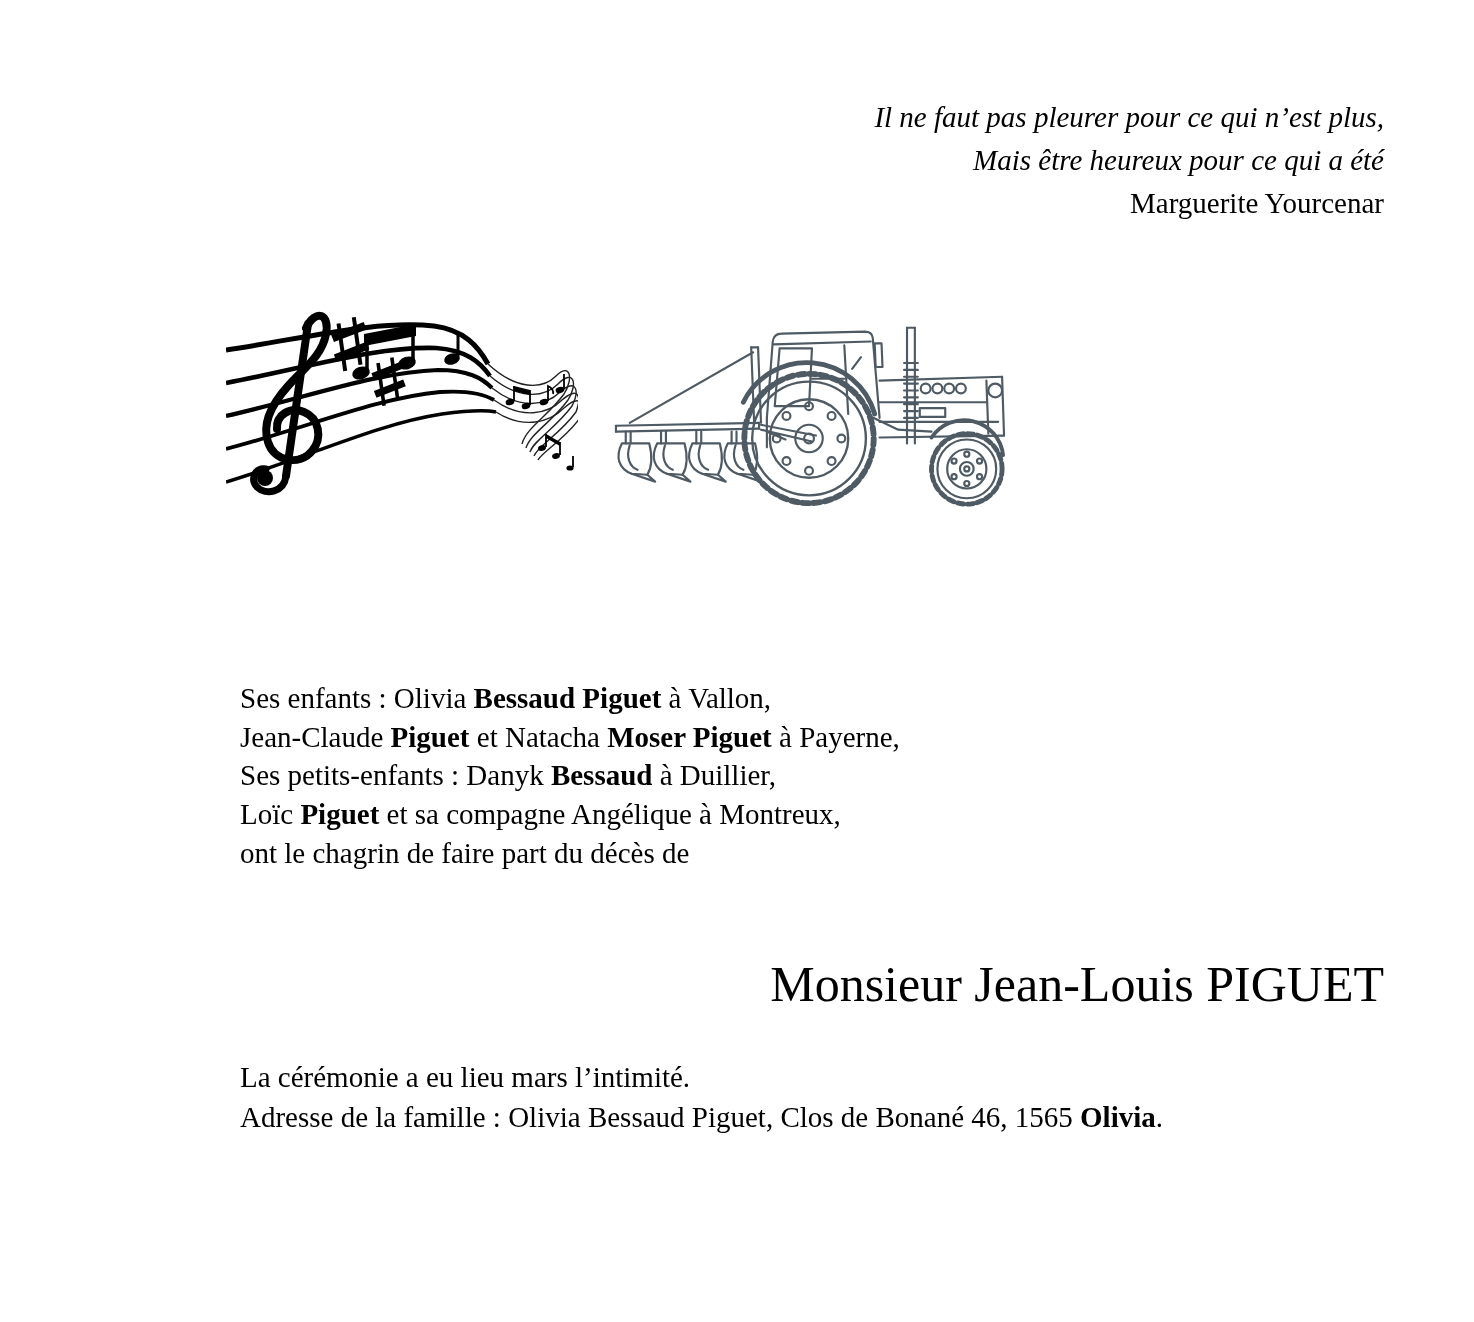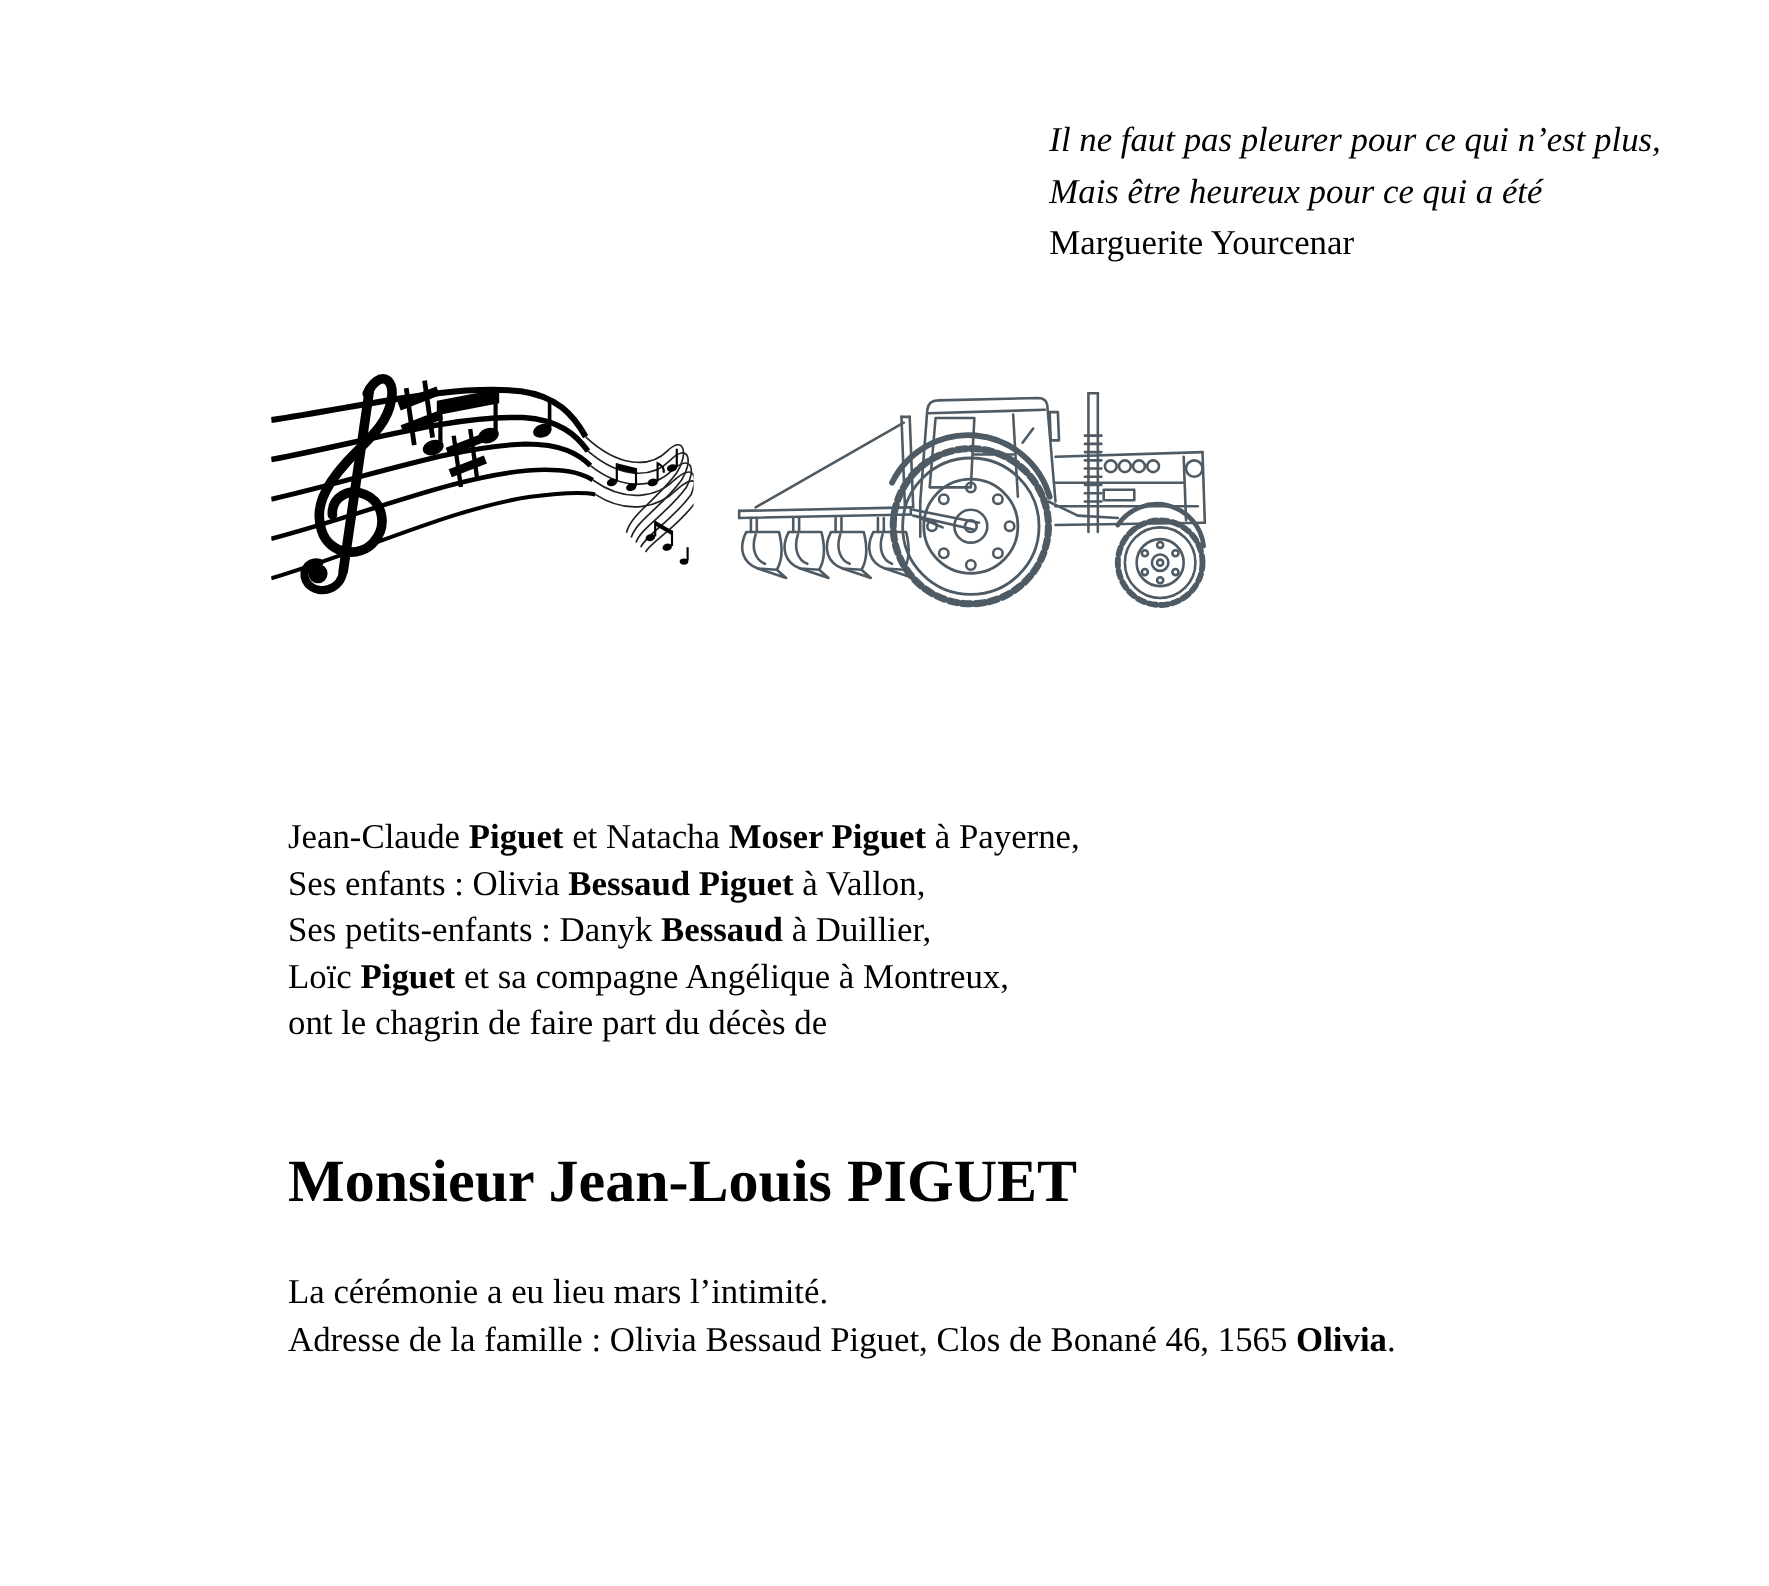--- a/index.html
+++ b/index.html
@@ -7,20 +7,21 @@
     position:relative;
     width:1474px;height:1322px;
     background:#ffffff;
     font-family:"Liberation Serif", serif;
     color:#000;
     overflow:hidden;
   }
   .quote-block{
     position:absolute;
     top:96px;right:90px;
+    text-align:right;
     font-size:29px;
     line-height:43px;
     white-space:nowrap;
   }
   .quote-line{font-style:italic;}
   .quote-attrib{font-style:normal;}
   .music-art{position:absolute;left:226px;top:298px;width:352px;height:214px;}
   .tractor-art{position:absolute;left:614px;top:318px;width:392px;height:192px;}
   .family-block{
     position:absolute;
@@ -33,23 +34,23 @@
     position:absolute;
     left:240px;top:1057px;
     font-size:29px;
     line-height:40px;
     white-space:nowrap;
   }
   .tline .b{font-weight:bold;}
   .doc-title{
     position:absolute;
     left:240px;top:958px;width:1144px;
-    text-align:left;
+    text-align:right;
     font-size:50px;
-    font-weight:bold;
+    font-weight:normal;
     line-height:52px;
     white-space:nowrap;
   }
 </style>
 </head>
 <body>
 
 <div class="page">
 
   <div class="quote-block">
@@ -251,22 +252,22 @@
           <circle cx="373" cy="160" r="2.6"></circle>
             <circle cx="360" cy="167" r="2.6"></circle>
           <circle cx="347" cy="160" r="2.6"></circle>
             <circle cx="347" cy="144" r="2.6"></circle>
         </g>
       </g>
     </g>
   </svg>
 
   <div class="family-block">
+      <div class="tline"><span>Ses enfants : Olivia </span><span class="b">Bessaud Piguet</span><span> à Vallon,</span></div>
       <div class="tline"><span>Jean-Claude </span><span class="b">Piguet</span><span> et Natacha </span><span class="b">Moser Piguet</span><span> à Payerne,</span></div>
-      <div class="tline"><span>Ses enfants : Olivia </span><span class="b">Bessaud Piguet</span><span> à Vallon,</span></div>
       <div class="tline"><span>Ses petits-enfants : Danyk </span><span class="b">Bessaud</span><span> à Duillier,</span></div>
       <div class="tline"><span>Loïc </span><span class="b">Piguet</span><span> et sa compagne Angélique à Montreux,</span></div>
       <div class="tline"><span>ont le chagrin de faire part du décès de</span></div>
     </div>
 
   <div class="doc-title">Monsieur Jean-Louis PIGUET</div>
 
   <div class="details-block">
       <div class="tline"><span>La cérémonie a eu lieu mars l’intimité.</span></div>
       <div class="tline"><span>Adresse de la famille : Olivia Bessaud Piguet, Clos de Bonané 46, 1565 </span><span class="b">Olivia</span><span>.</span></div>

